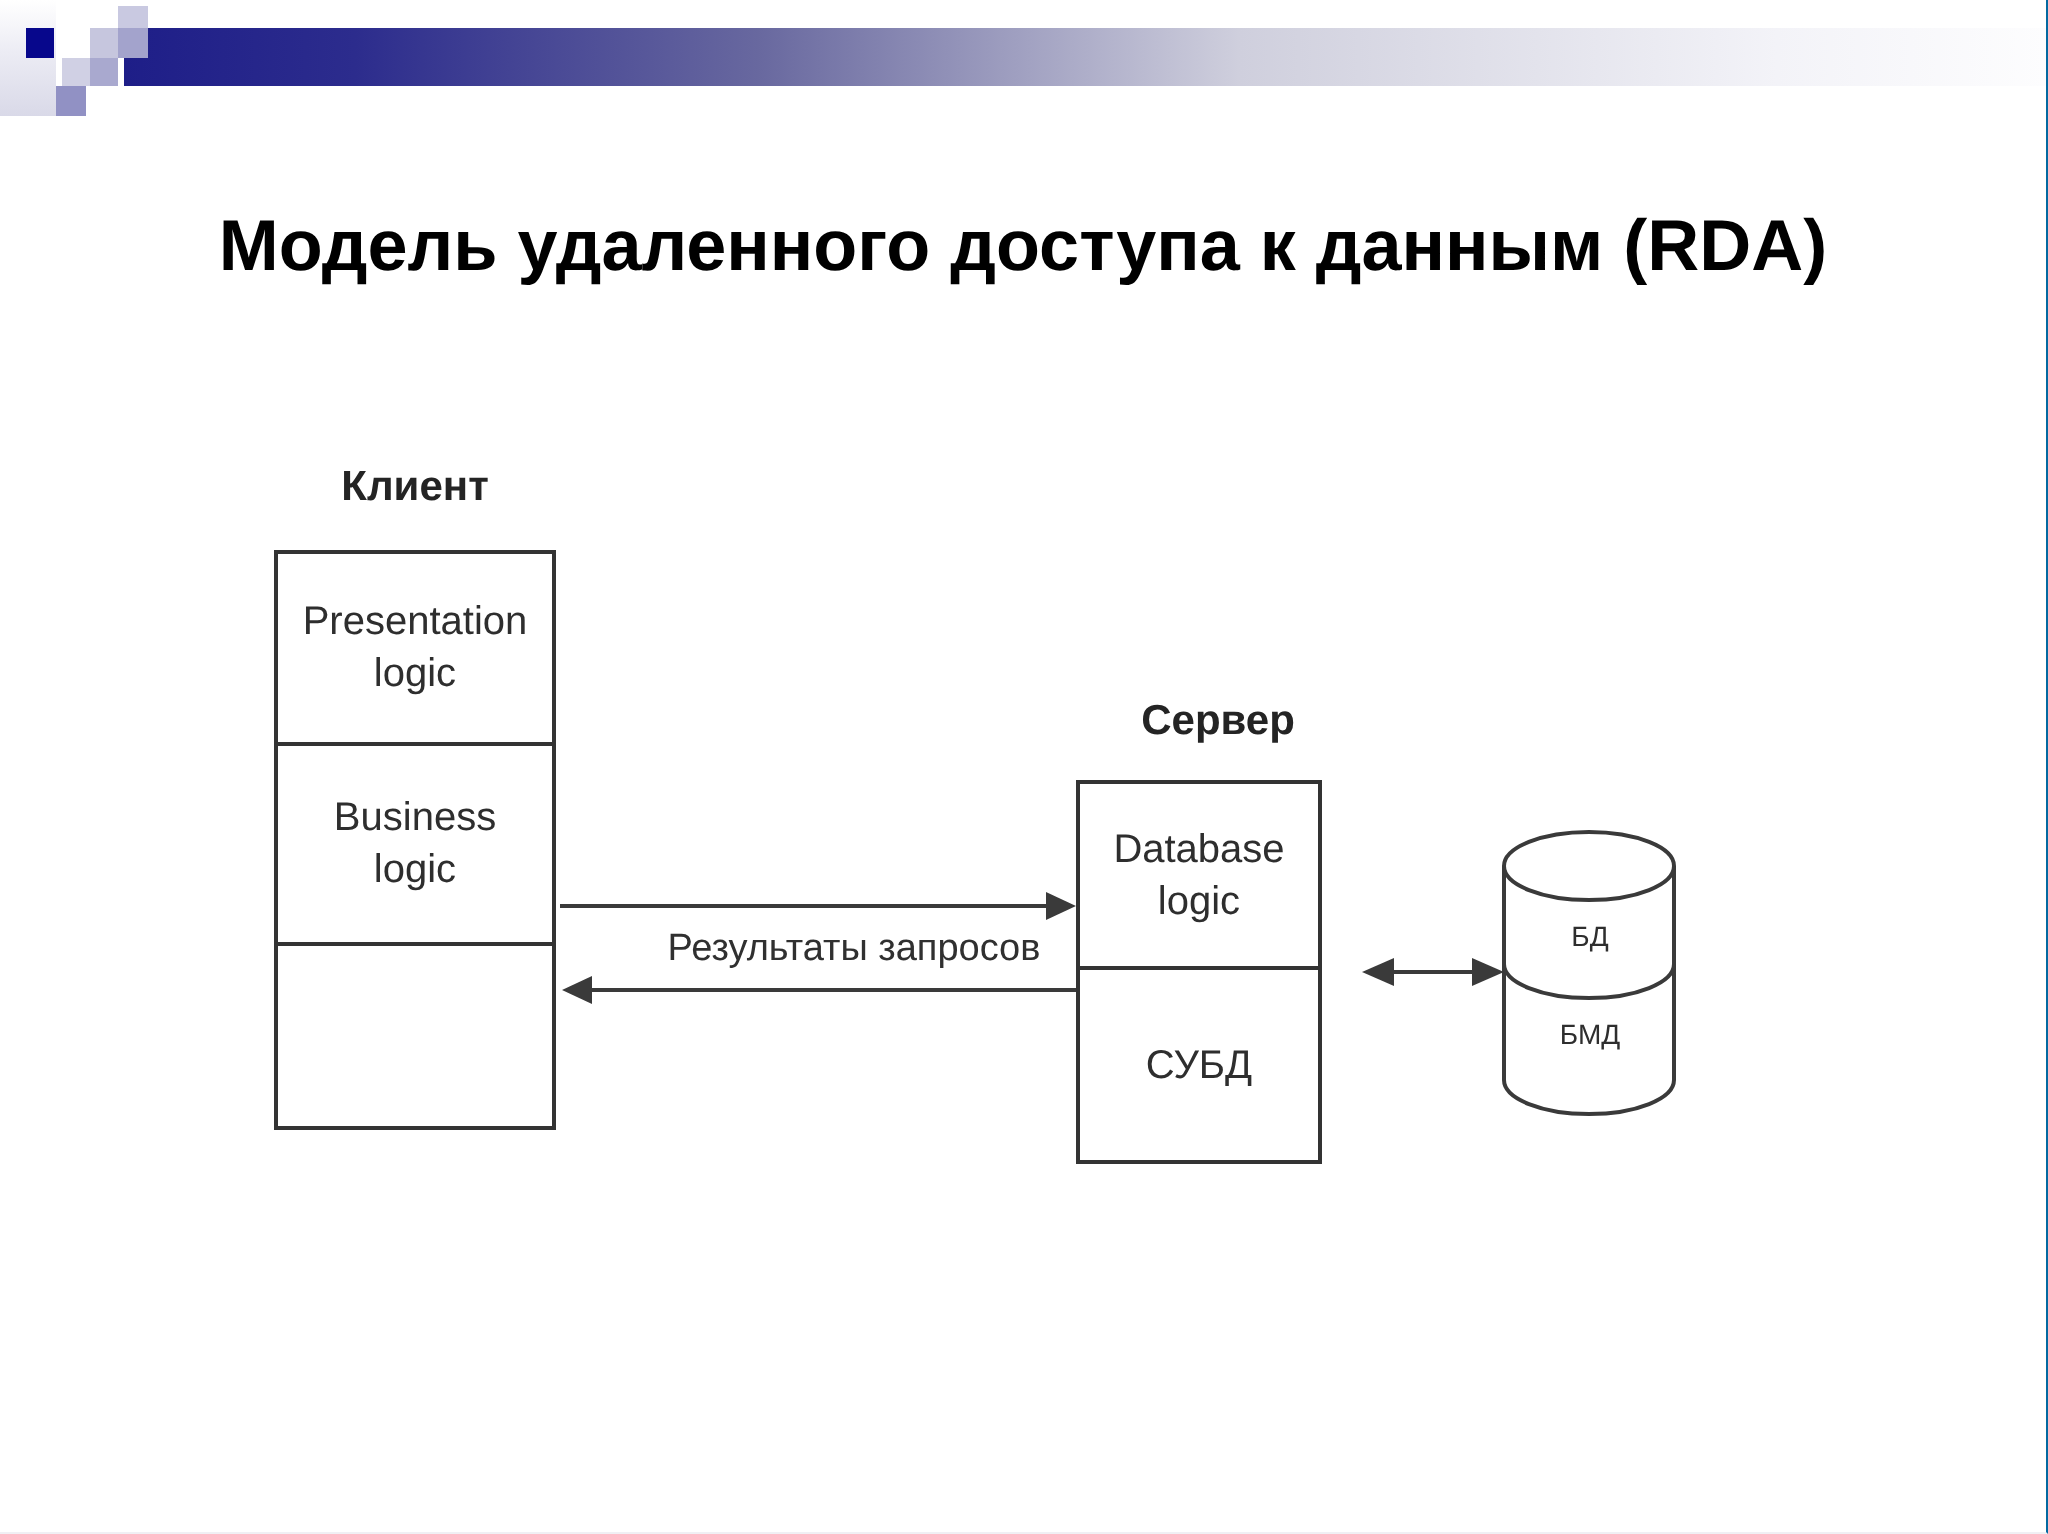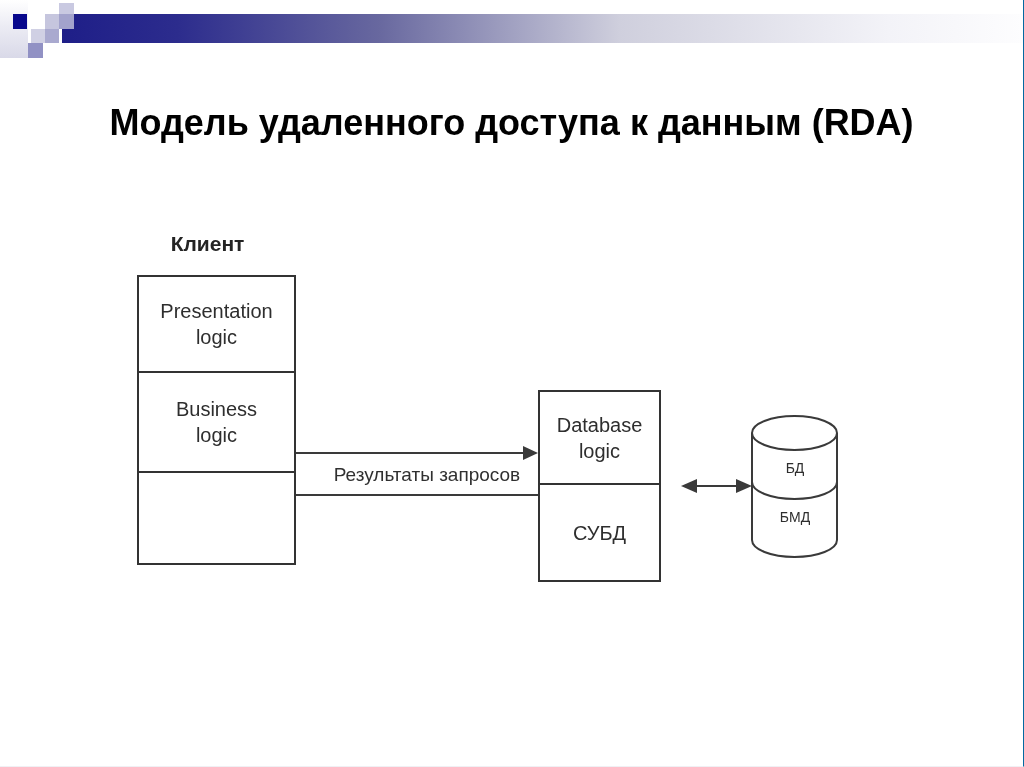--- a/index.html
+++ b/index.html
@@ -42,21 +42,21 @@
     position:absolute;text-align:center;
     font-size:21px;font-weight:bold;color:#242424;
   }
   .client-label{left:137px;top:232px;width:141px;}
   .server-label{left:538px;top:349px;width:142px;}
   .dbox{
     position:absolute;box-sizing:border-box;
     border:2px solid #333;background:#fff;
     display:flex;flex-direction:column;
   }
-  .client-box{left:137px;top:275px;width:159px;height:290px;}
+  .client-box{left:137px;top:275px;width:141px;height:290px;}
   .server-box{left:538px;top:390px;width:123px;height:192px;}
   .section{
     display:flex;flex-direction:column;
     align-items:center;justify-content:center;
     font-size:20px;color:#2e2e2e;line-height:1.3;
     text-align:center;
   }
   .section.b{border-bottom:2px solid #333;}
   .client-box .s1{flex:0 0 94px;}
   .client-box .s2{flex:0 0 98px;}
@@ -128,20 +128,21 @@
     <div class="section s1 b">
       <span>Presentation</span>
       <span>logic</span>
     </div>
     <div class="section s2 b">
       <span>Business</span>
       <span>logic</span>
     </div>
   </div>
 
+  <div class="box-label server-label">Сервер</div>
   <div class="dbox server-box">
     <div class="section s1 b">
       <span>Database</span>
       <span>logic</span>
     </div>
     <div class="section s2">
       <span>СУБД</span>
     </div>
   </div>
 

